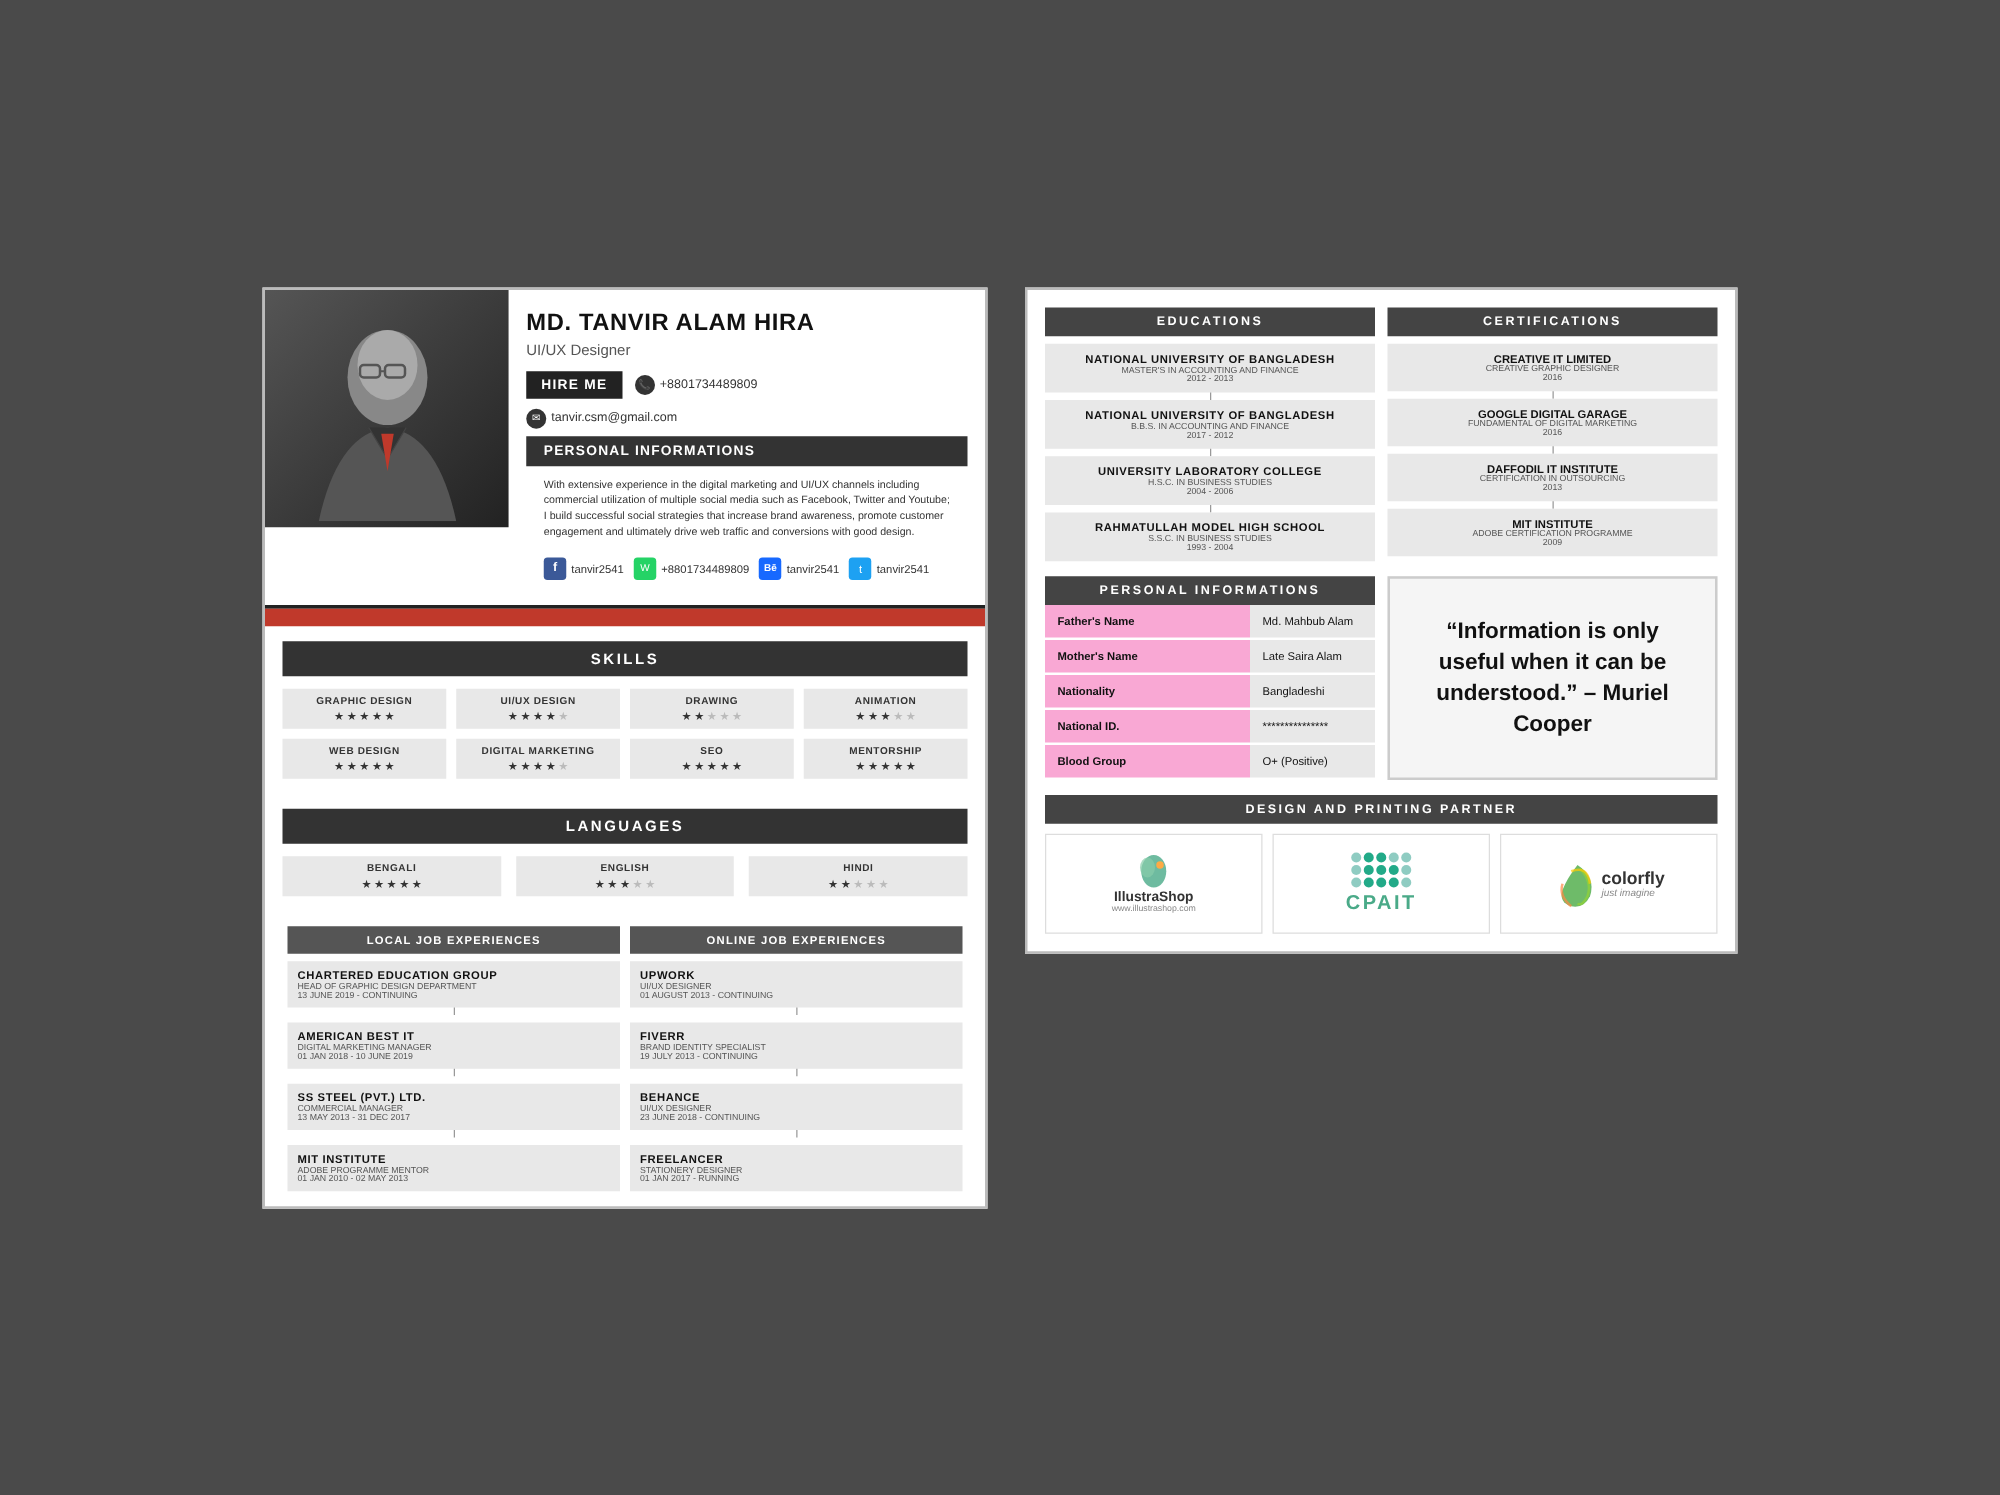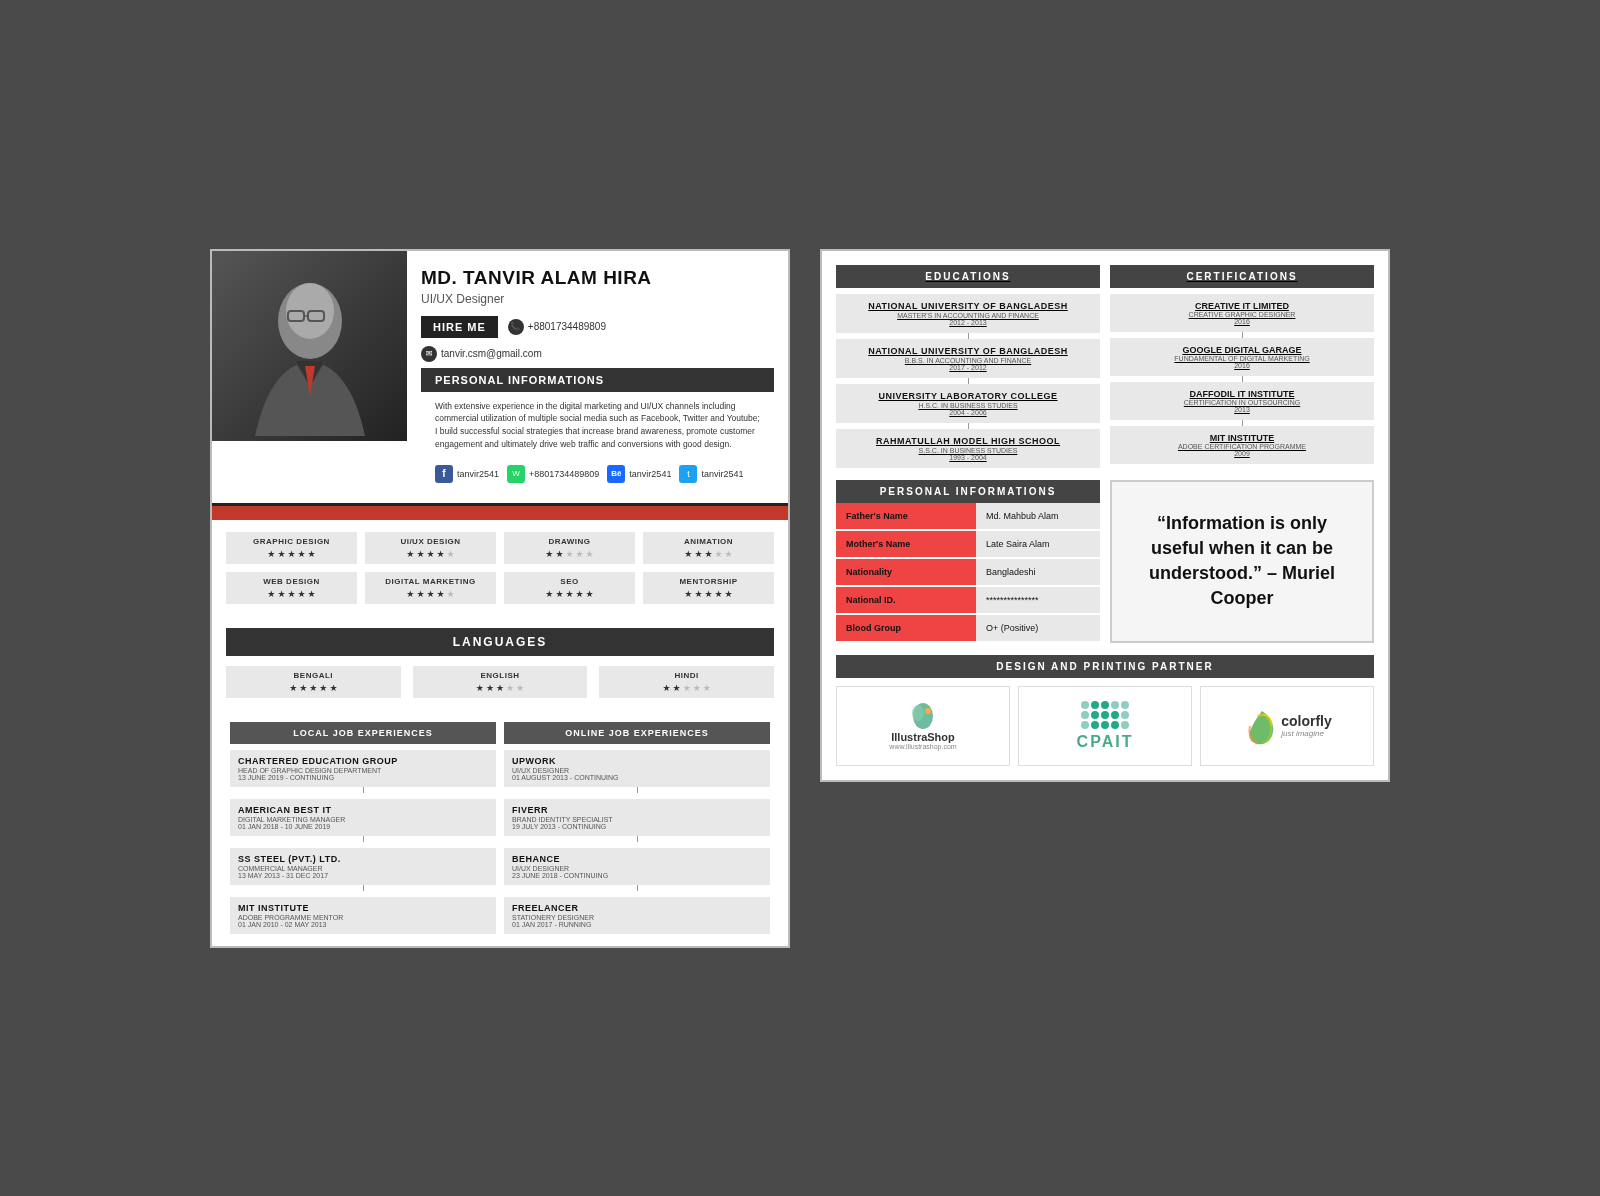--- a/index.html
+++ b/index.html
@@ -234,21 +234,20 @@
       background: #fff;
       padding: 14px;
     }
 
     
     .edu-cert-grid {
       display: grid;
       grid-template-columns: 1fr 1fr;
       gap: 10px;
       margin-bottom: 12px;
-      text-decoration: underline;
     }
     .col-header {
       background: #444;
       color: #fff;
       text-align: center;
       font-size: 10px;
       font-weight: 700;
       padding: 6px;
       letter-spacing: 2px;
       margin-bottom: 6px;
@@ -311,22 +310,22 @@
       padding: 6px;
       letter-spacing: 2px;
       margin-bottom: 0;
     }
     .pi-row {
       display: flex;
       gap: 0;
       margin-bottom: 2px;
     }
     .pi-label {
-      background: #ef4444;
-      width: 140px;
+      background: #f9a8d4;
+      width: 164px;
       flex-shrink: 0;
       font-size: 9px;
       font-weight: 700;
       padding: 8px 10px;
       color: #111;
     }
     .pi-value {
       background: #e8e8e8;
       flex: 1;
       font-size: 9px;
@@ -483,20 +482,21 @@
             <div class="social-icon-tw">t</div>
             <span>tanvir2541</span>
           </div>
         </div>
       </div>
     </div>
 
     <div style="height:14px; background:#c0392b; margin:0;"></div>
 
     <div class="section-wrapper">
+      <div class="section-header">SKILLS</div>
       <div class="skills-grid" id="skills-grid">
           <div class="skill-item">
             <div class="skill-name">GRAPHIC DESIGN</div>
             <div class="stars">
               <span class="star">★</span>
               <span class="star">★</span>
               <span class="star">★</span>
               <span class="star">★</span>
               <span class="star">★</span>
             </div>

